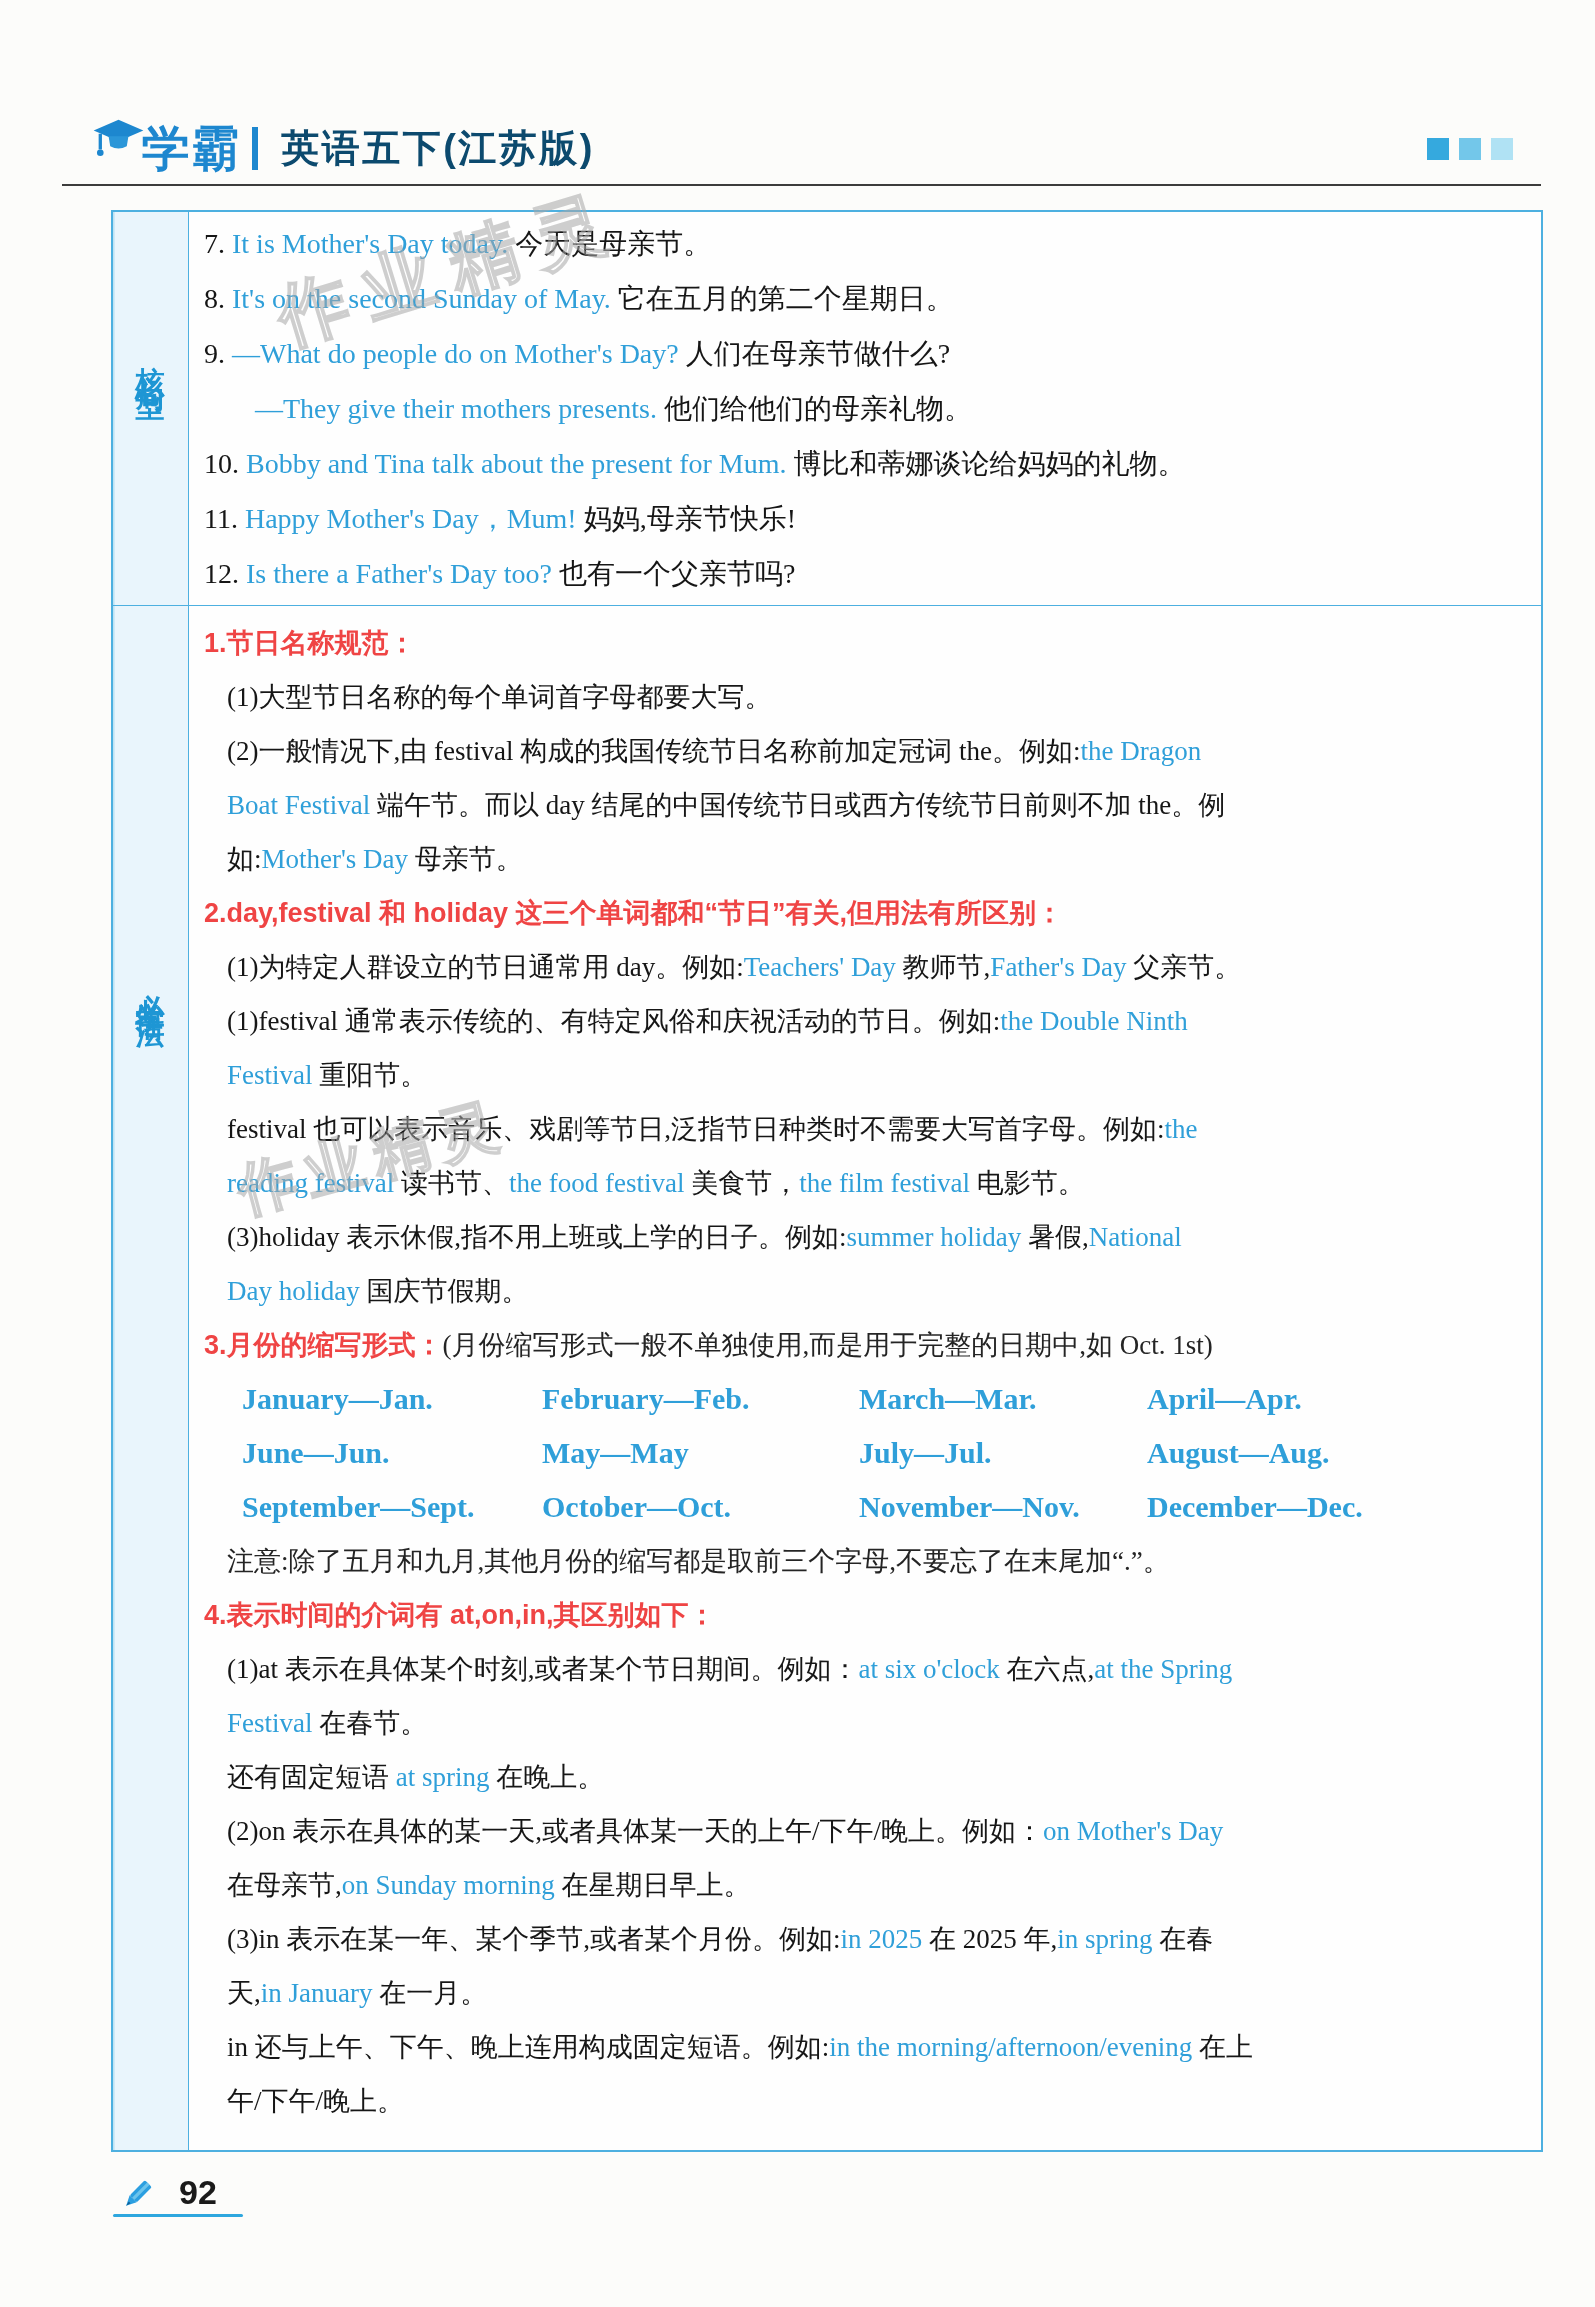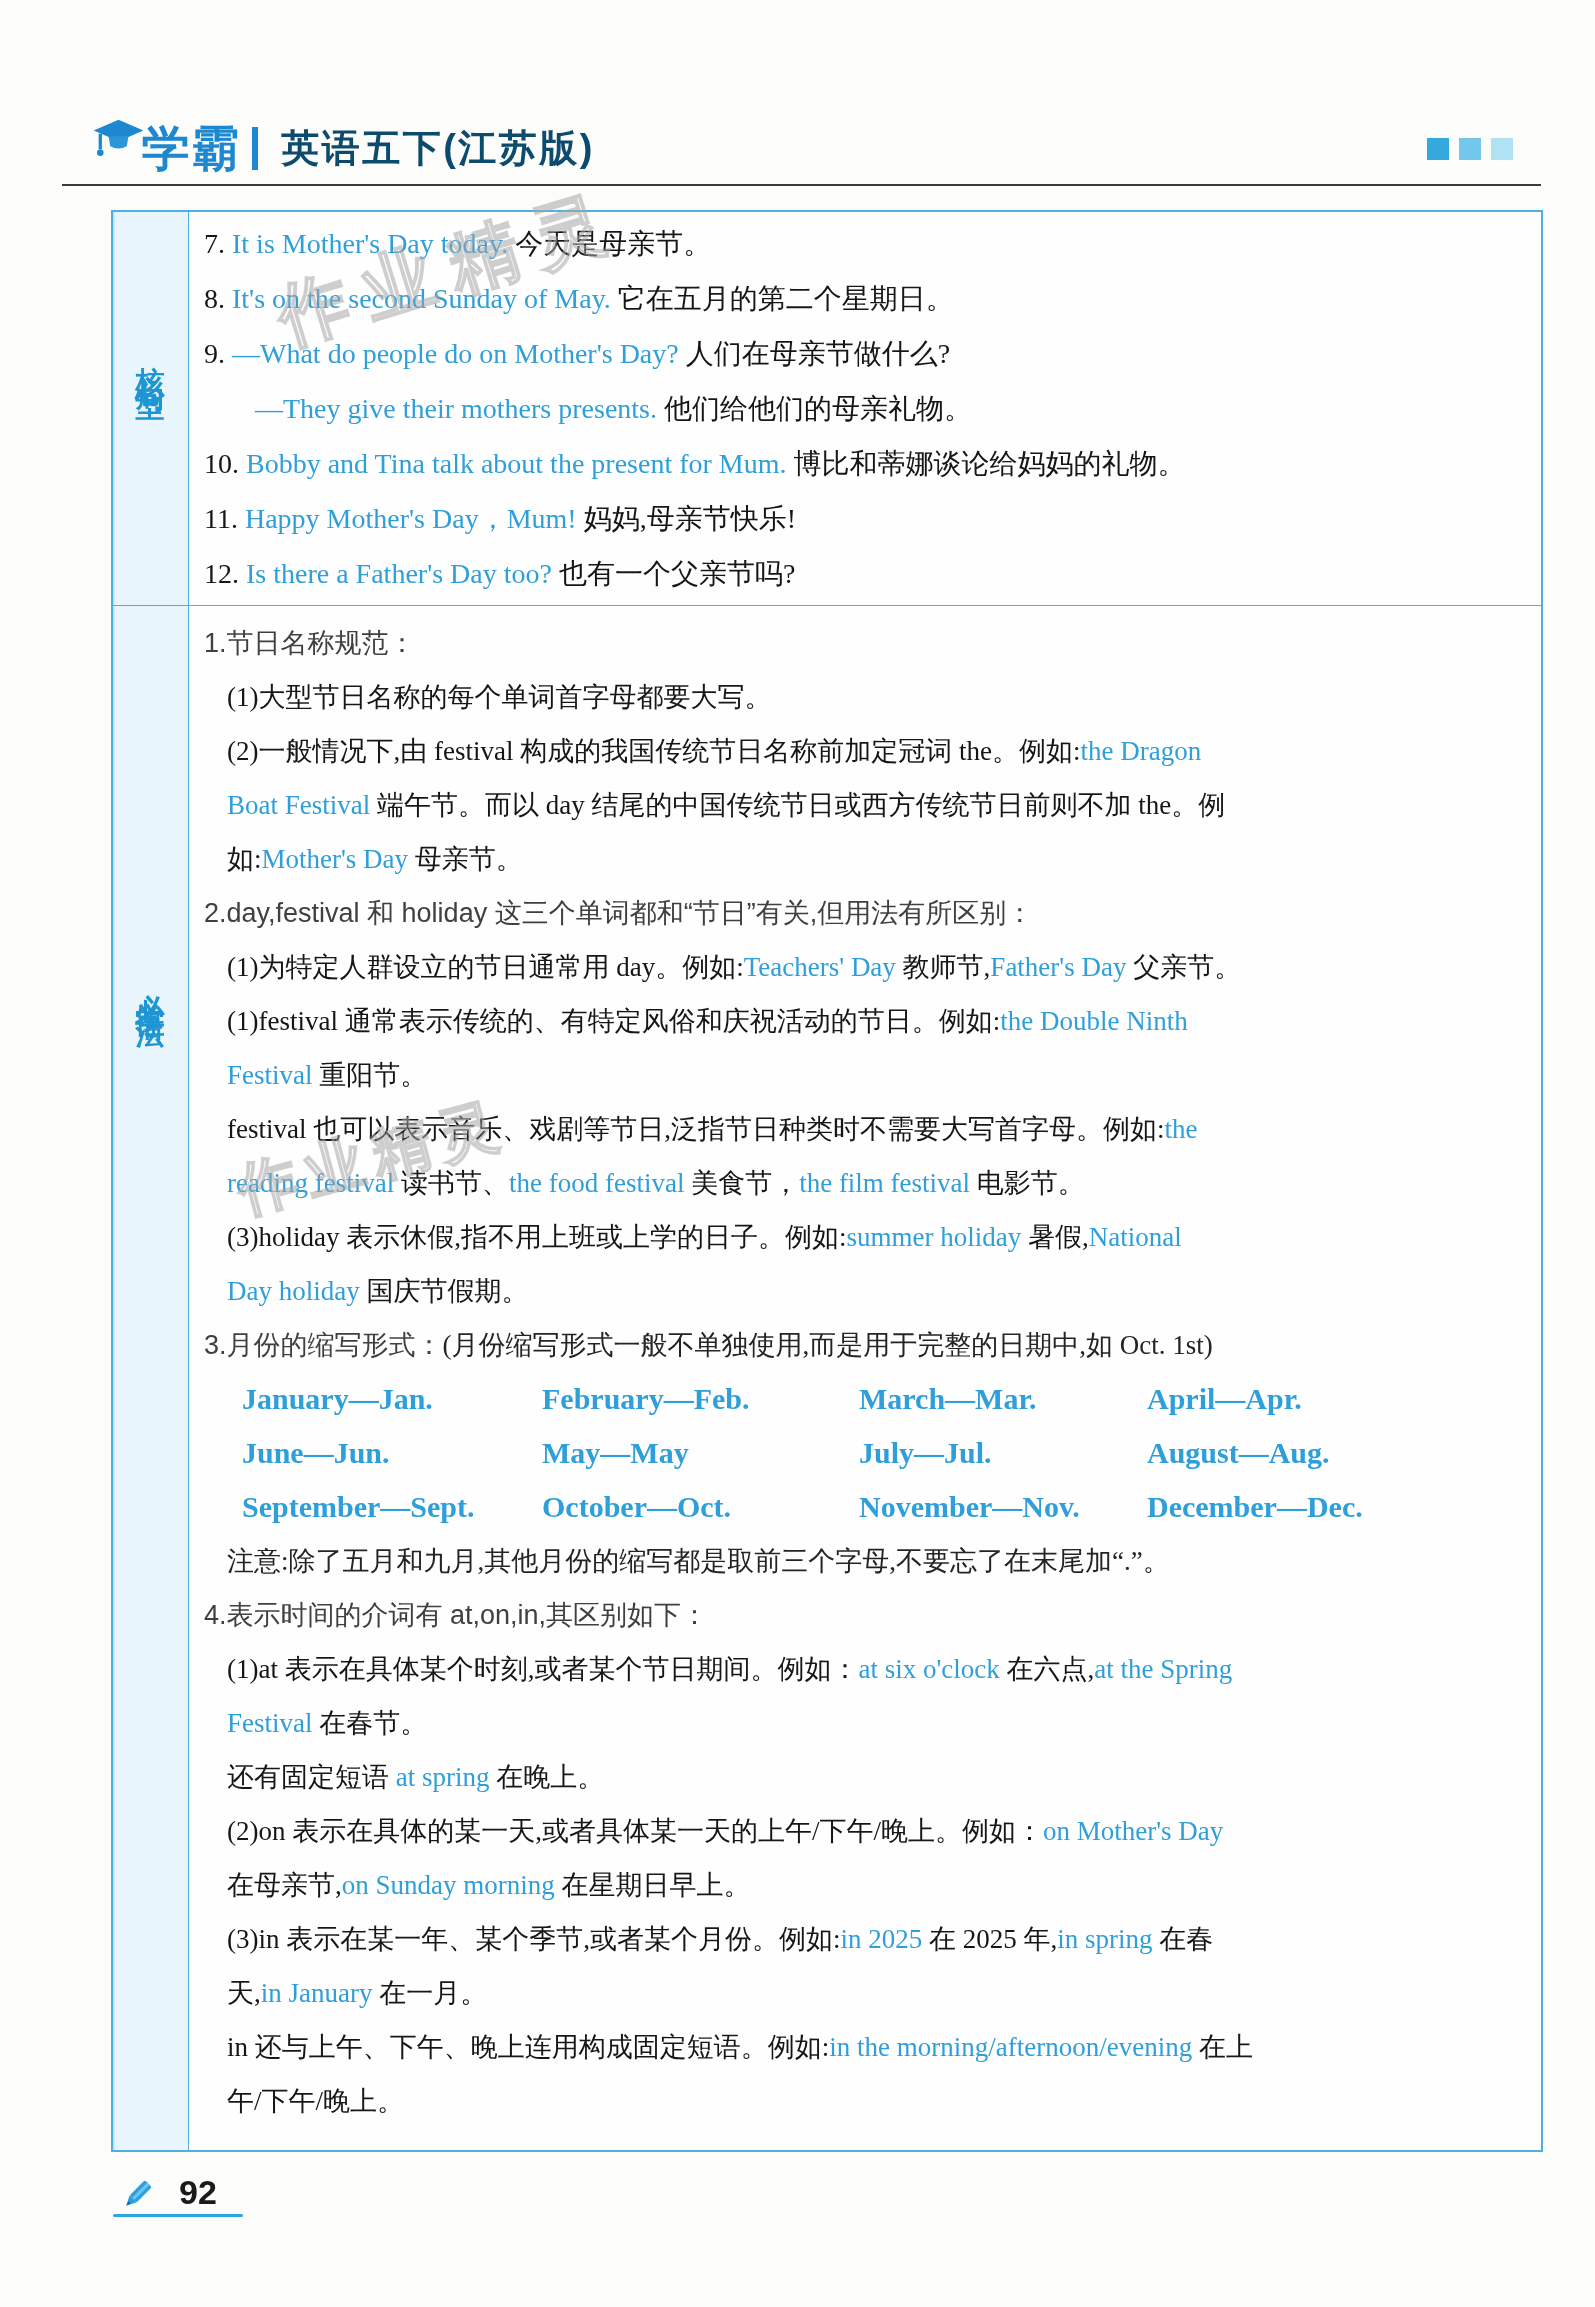--- a/index.html
+++ b/index.html
@@ -45,21 +45,21 @@
   .core-content{padding:4.1px 11.5px 0 15px;}
   .grammar-content{padding:10px 11.5px 0 15px;}
   
   .tline{height:54px;line-height:54px;font-size:27px;white-space:nowrap;}
   .core-content .tline{height:55px;line-height:55px;font-size:28px;}
   .tline.ind{padding-left:23px;}
   .core-content .tline.ind{padding-left:51px;}
   .seg-zh{color:#161616;}
   .seg-en{color:#2f9fd9;}
   .seg-num{color:#161616;}
-  .seg-bold{color:#404040;font-weight:400;font-family:"Liberation Sans","DejaVu Sans",sans-serif;}
+  .seg-bold{color:#ef4444;font-weight:700;font-family:"Liberation Sans","DejaVu Sans",sans-serif;}
   .seg-note{color:#242424;}
   
   .months-grid{display:grid;grid-template-columns:300px 317px 288px 1fr;padding-left:38px;}
   .mcell{height:54px;line-height:54px;font-size:30px;color:#2f9fd9;white-space:nowrap;font-weight:bold;}
   
   .footer-pencil{position:absolute;left:114px;top:2175px;}
   .footer-page{position:absolute;left:179px;top:2173px;font-size:34px;font-weight:700;
     color:#1a1a1a;font-family:"Liberation Sans","DejaVu Sans",sans-serif;}
   .footer-rule{position:absolute;left:113px;top:2214px;width:130px;height:3.3px;
     background:#2fa7de;border-radius:1.6px;}

